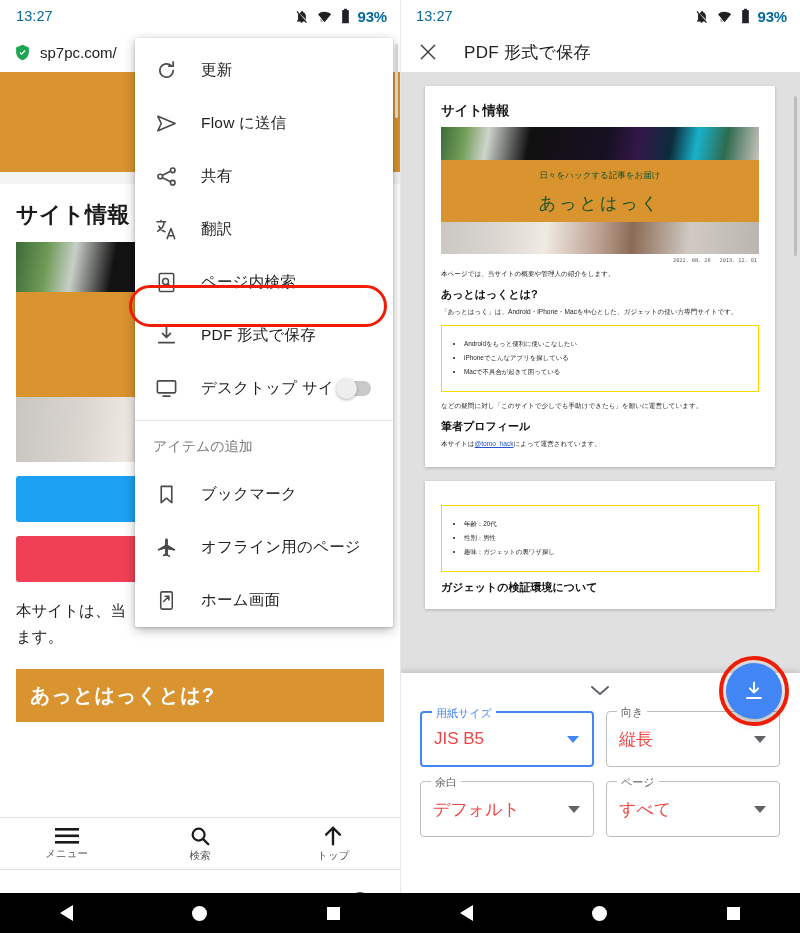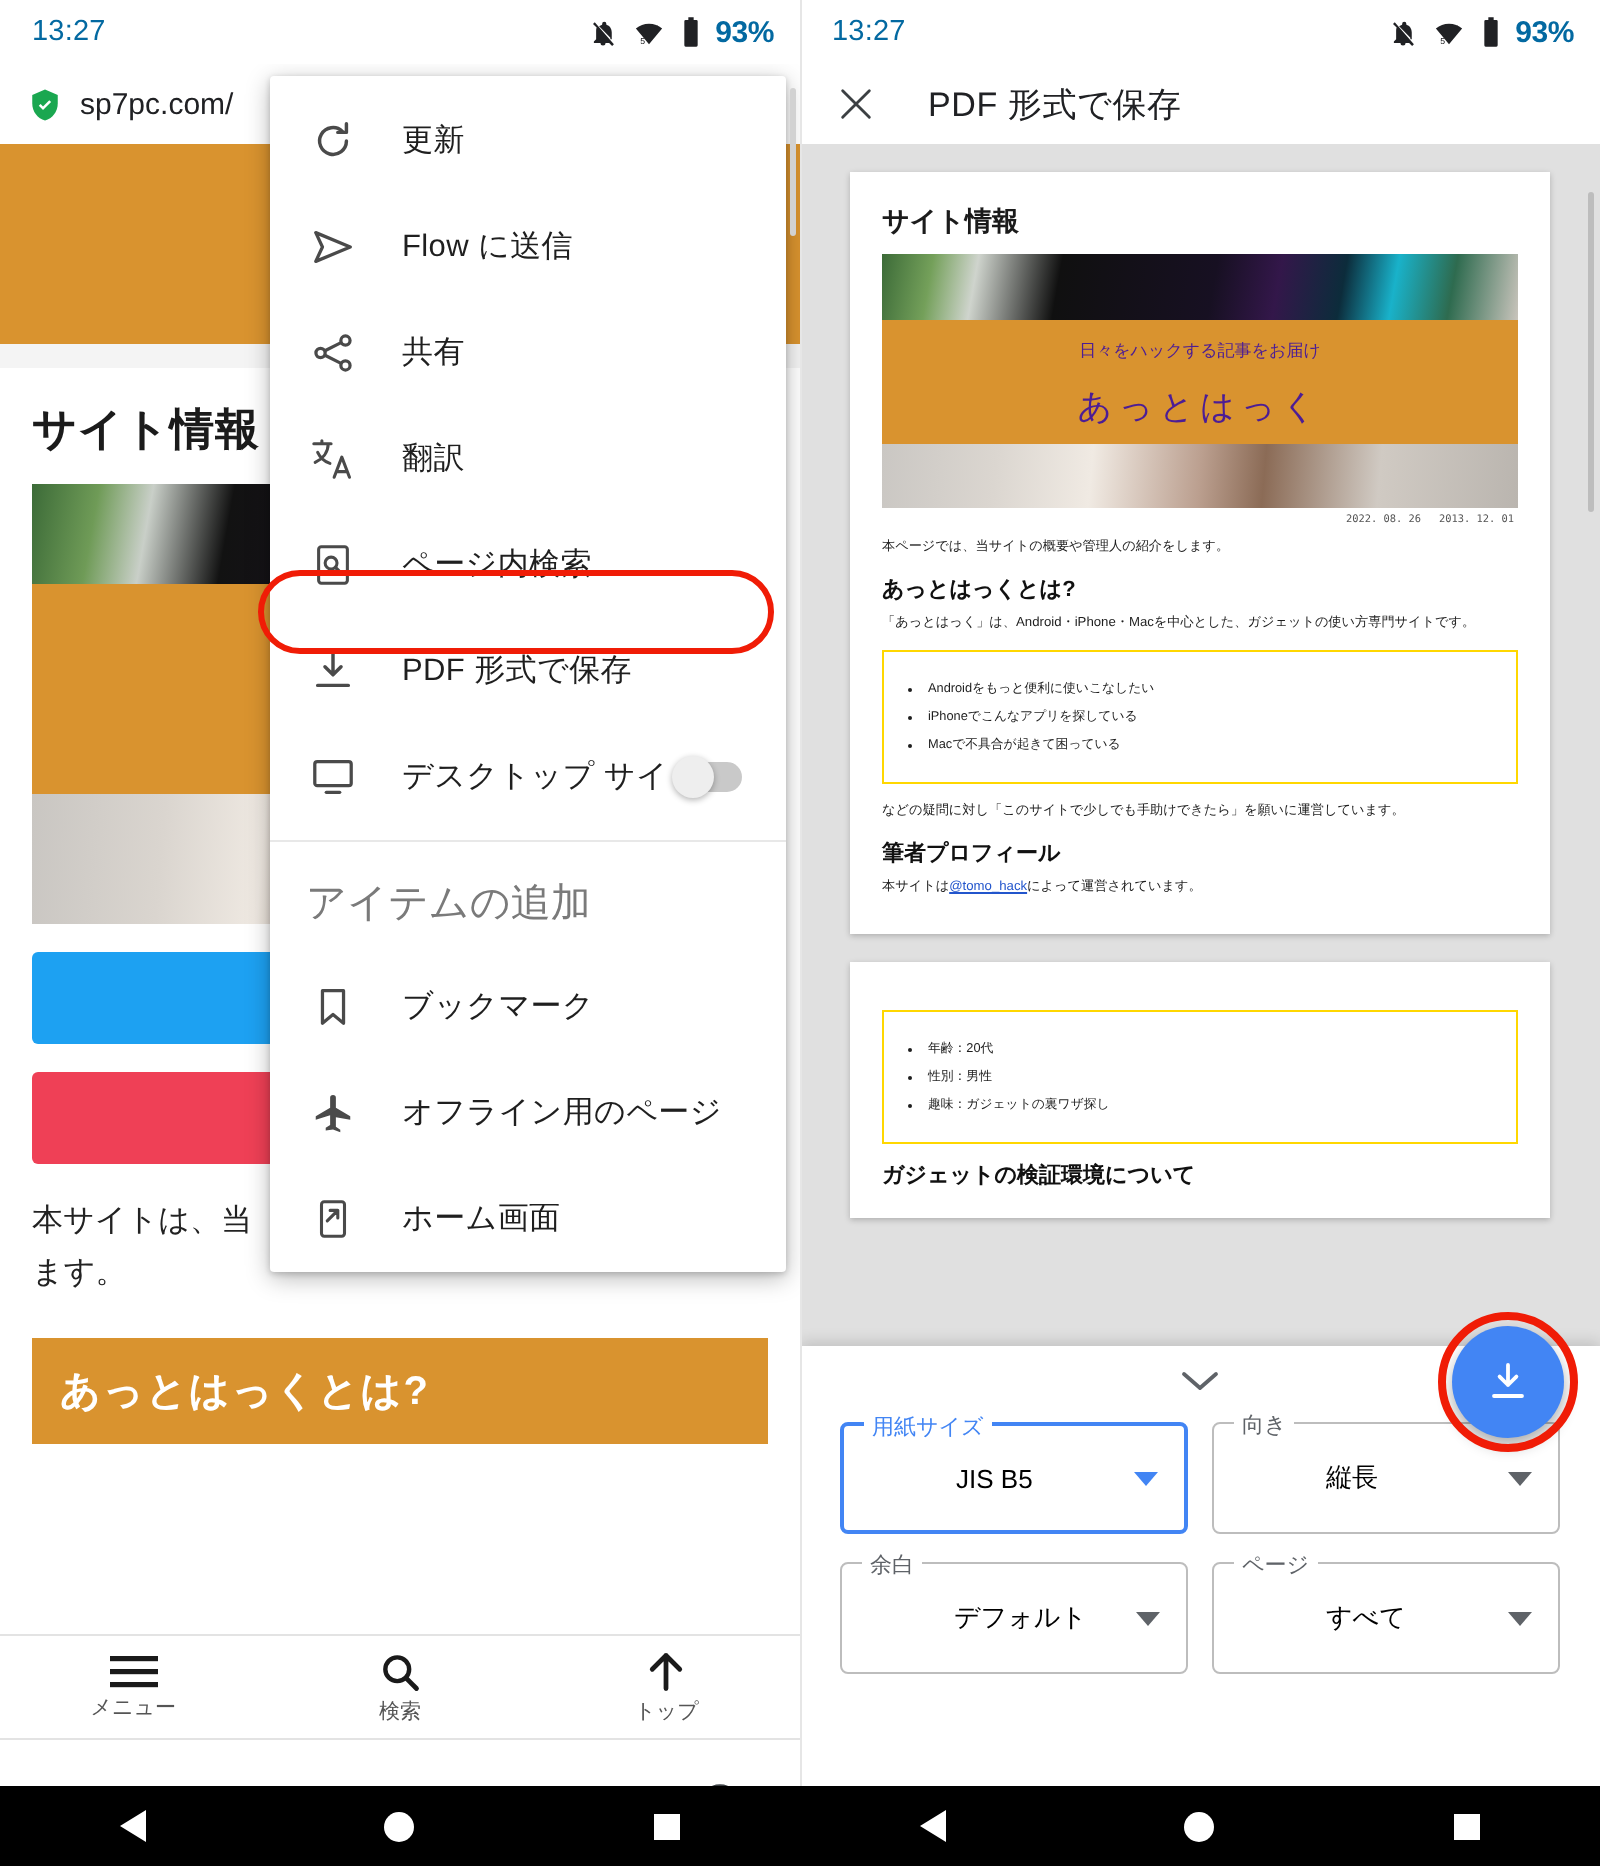--- a/index.html
+++ b/index.html
@@ -87,39 +87,39 @@
         position: relative; }
   .mi .ic { width: 26px; display: flex; align-items: center; justify-content: center;
             color: #4a4a4a; flex: none; }
   .mi .txt { margin-left: 22px; font-size: 15.5px; color: #1f1f1f; letter-spacing: .2px; }
   .mi .toggle { position: absolute; right: 22px; width: 34px; height: 15px; border-radius: 8px;
                 background: #c9c9c9; }
   .mi .toggle::before { content: ""; position: absolute; left: -1px; top: -3px; width: 21px;
                         height: 21px; border-radius: 50%; background: #eeeeee;
                         box-shadow: 0 1px 3px rgba(0,0,0,.3); }
   .menu .divider { height: 1px; background: #e8e8e8; margin: 5px 0; }
-  .menu .group-label { font-size: 20px; color: #7a7a7a; padding: 12px 0 12px 18px; }
+  .menu .group-label { font-size: 14px; color: #7a7a7a; padding: 12px 0 12px 18px; }
   .menu-scrollbar { position: absolute; right: 2px; top: 44px; width: 3px; height: 74px;
                     background: #d2d2d2; border-radius: 2px; z-index: 26; }
   .hl-ring { position: absolute; left: 129px; top: 285px; width: 258px; height: 42px;
              border: 3.5px solid #f01c06; border-radius: 22px; z-index: 30; }
 
   
   .appbar { height: 40px; display: flex; align-items: center; gap: 26px; padding: 0 18px;
             background: #fff; }
   .appbar .title { font-size: 17px; color: #202124; letter-spacing: .3px; }
   .preview-area { position: absolute; top: 72px; left: 0; right: 0; bottom: 234px;
                   background: #e0e0e0; overflow: hidden; padding: 14px 25px 0 25px; }
   .pcard { background: #fff; box-shadow: 0 1px 3px rgba(0,0,0,.22); padding: 16px 16px 14px 16px; }
   .pcard + .pcard { margin-top: 14px; }
   .pv-h1 { font-size: 13.5px; font-weight: 700; color: #1b1b1b; margin-bottom: 7px; }
   .pv-img { width: 100%; }
   .pv-img .a { height: 33px; background:
       linear-gradient(100deg,#3c6b38 0%,#74a05a 8%,#cfd4cd 15%,#101010 28%,#171022 52%,#33174a 62%,#0c2c3b 72%,#19b2ca 80%,#2e6b4f 89%,#c9c4bc 100%); }
-  .pv-img .b { height: 62px; background: #d9932f; position: relative; color: #4c1d95; }
+  .pv-img .b { height: 62px; background: #d9932f; position: relative; color: #14532d; }
   .pv-img .b .l1 { position: absolute; top: 10px; left: 0; right: 0; text-align: center; font-size: 8.5px; }
   .pv-img .b .l2 { position: absolute; bottom: 7px; left: 0; right: 0; text-align: center;
                    font-size: 17px; letter-spacing: 3px; }
   .pv-img .c { height: 32px; background:
       linear-gradient(95deg,#cac7c3 0%,#dbd6d0 18%,#f0eae3 33%,#bb9f8f 50%,#8b6b56 60%,#d0cac3 78%,#bab5af 100%); }
   .pv-dates { display: flex; justify-content: flex-end; gap: 9px; font-size: 5.2px; color: #555;
               margin: 3px 2px 5px 0; font-family: "DejaVu Sans Mono", monospace; }
   .pv-p { font-size: 6.6px; color: #1e1e1e; line-height: 1.75; margin: 4px 0; }
   .pv-h2 { font-size: 11px; font-weight: 700; color: #111; margin: 7px 0 4px 0; }
   .pv-box { border: 1px solid #ffd700; padding: 9px 10px 9px 22px; margin: 8px 0; }
@@ -130,21 +130,21 @@
   .sheet { position: absolute; left: 0; right: 0; bottom: 40px; height: 220px; background: #fff;
            z-index: 18; box-shadow: 0 -2px 7px rgba(0,0,0,.14); }
   .sheet-handle { height: 34px; display: flex; align-items: center; justify-content: center; }
   .fields { display: grid; grid-template-columns: 1fr 1fr; gap: 14px 12px; padding: 4px 20px 0 20px; }
   .field { position: relative; border: 1px solid #bdbdbd; border-radius: 4px; height: 56px;
            display: flex; align-items: center; padding: 0 12px; }
   .field.active { border: 2px solid #4285f4; }
   .field .flabel { position: absolute; top: -7px; left: 10px; background: #fff; padding: 0 4px;
                    font-size: 11px; color: #5f6368; }
   .field.active .flabel { color: #4285f4; }
-  .field .fvalue { font-size: 13px; color: #000000; margin-left: 44px; }
+  .field .fvalue { font-size: 17px; color: #ef4444; }
   .caret { position: absolute; right: 13px; width: 0; height: 0;
            border-left: 6px solid transparent; border-right: 6px solid transparent;
            border-top: 7px solid #5f6368; }
   .field.active .caret { border-top-color: #4285f4; }
 
   .fab { position: absolute; right: 18px; bottom: 214px; width: 56px; height: 56px;
          border-radius: 50%; background: #4285f4; color: #fff; display: flex;
          align-items: center; justify-content: center; z-index: 22;
          box-shadow: 0 4px 8px rgba(0,0,0,.32); }
   .fab-ring { position: absolute; right: 11px; bottom: 207px; width: 70px; height: 70px;

